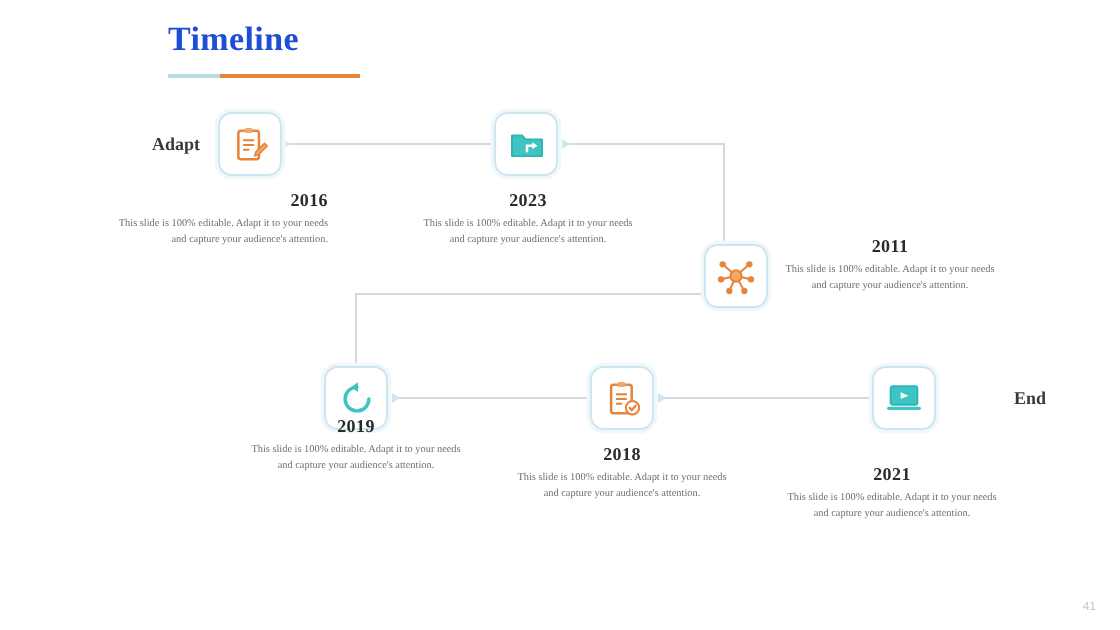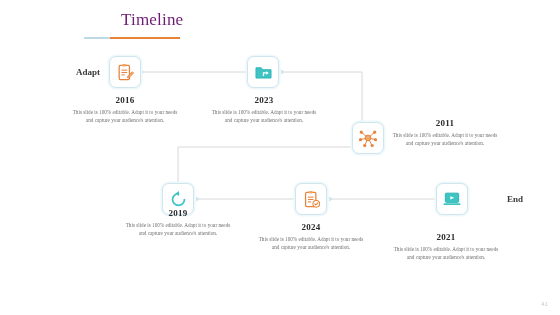--- a/index.html
+++ b/index.html
@@ -19,25 +19,24 @@
   
   #title-block {
     position: absolute;
     left: 84px;
     top: 10px;
     width: 300px;
   }
   #page-title {
     font-family: "Liberation Serif", serif;
     font-size: 17px;
-    font-weight: normal;
-    color: #701a75;
+    font-weight: bold;
+    color: #1d4ed8;
     letter-spacing: 0.2px;
     line-height: 20px;
-    margin-left: 37px;
   }
   #title-rule {
     position: absolute;
     left: 0px;
     top: 27px;
     width: 96px;
     height: 2px;
     display: flex;
   }
   #title-rule .seg-a { width: 26px; height: 2px; background: #bcd9e4; }
@@ -223,42 +222,42 @@
       <svg width="20" height="20" viewBox="0 0 24 24">
         <rect x="4" y="5" width="16" height="11" rx="1.2" fill="#3fc4c4" stroke="#2fb5b5" stroke-width="1.2"></rect>
         <path d="M 10 8.6 L 14.6 10.6 L 10 12.6 Z" fill="#ffffff"></path>
         <rect x="1.8" y="17.2" width="20.4" height="2" rx="1" fill="#3fc4c4"></rect>
       </svg>
     </span>
   </div>
 
   <div class="endpoint-label" style="left:463px; top:194px;padding-left:44px;">End</div>
 
-  <div class="milestone-text" style="left:69px; top:95px;">
+  <div class="milestone-text" style="left:52px; top:95px;text-align:right;">
     <div class="milestone-year">2016</div>
     <div class="milestone-desc">This slide is 100% editable. Adapt it to your needs and capture your audience's attention.</div>
   </div>
 
   <div class="milestone-text" style="left:208px; top:95px;">
     <div class="milestone-year">2023</div>
     <div class="milestone-desc">This slide is 100% editable. Adapt it to your needs and capture your audience's attention.</div>
   </div>
 
   <div class="milestone-text" style="left:389px; top:118px;">
     <div class="milestone-year">2011</div>
     <div class="milestone-desc">This slide is 100% editable. Adapt it to your needs and capture your audience's attention.</div>
   </div>
 
   <div class="milestone-text" style="left:122px; top:208px;">
     <div class="milestone-year">2019</div>
     <div class="milestone-desc">This slide is 100% editable. Adapt it to your needs and capture your audience's attention.</div>
   </div>
 
   <div class="milestone-text" style="left:255px; top:222px;">
-    <div class="milestone-year">2024</div>
+    <div class="milestone-year">2018</div>
     <div class="milestone-desc">This slide is 100% editable. Adapt it to your needs and capture your audience's attention.</div>
   </div>
 
   <div class="milestone-text" style="left:390px; top:232px;">
     <div class="milestone-year">2021</div>
     <div class="milestone-desc">This slide is 100% editable. Adapt it to your needs and capture your audience's attention.</div>
   </div>
 
   <div id="page-number">41</div>
 

